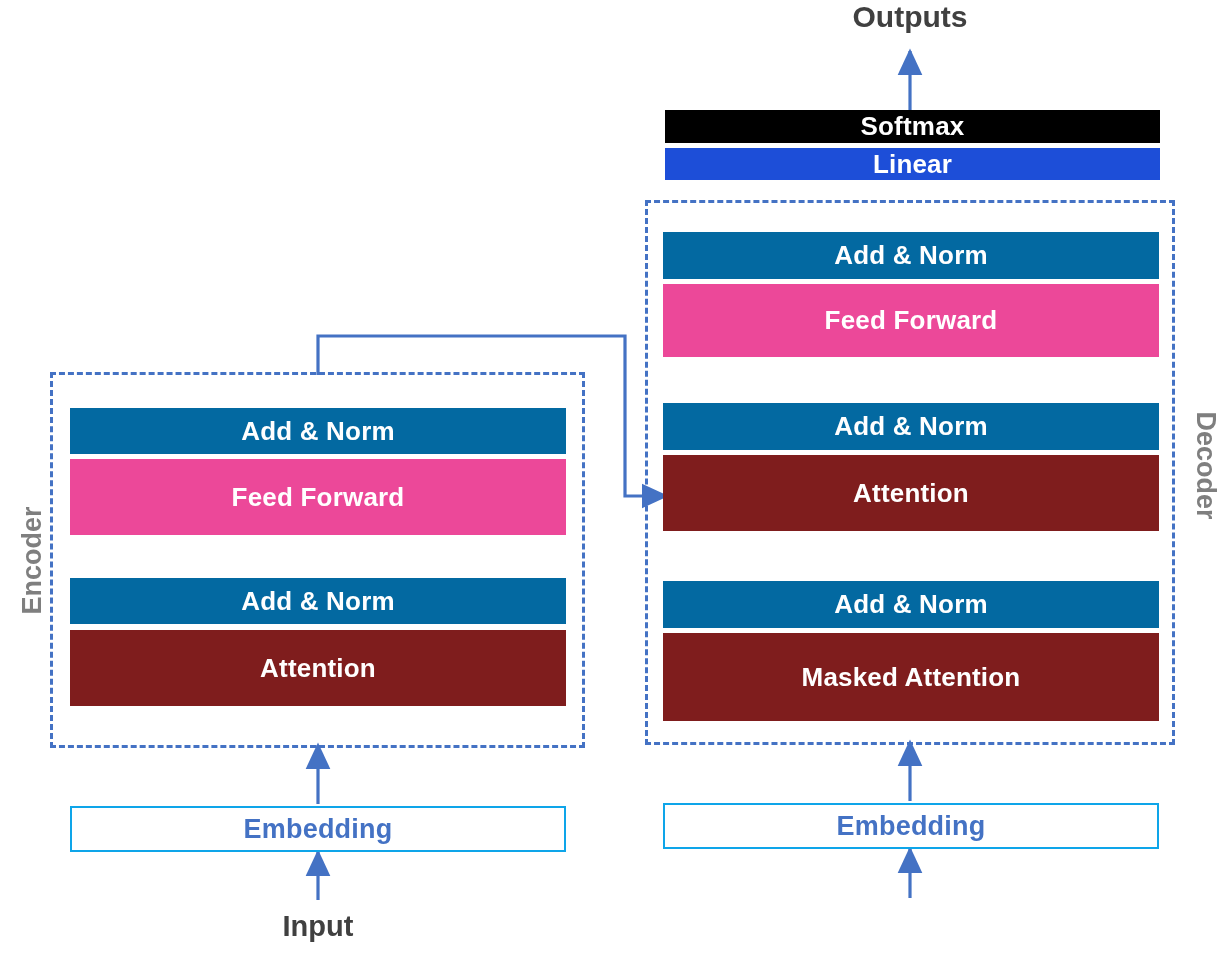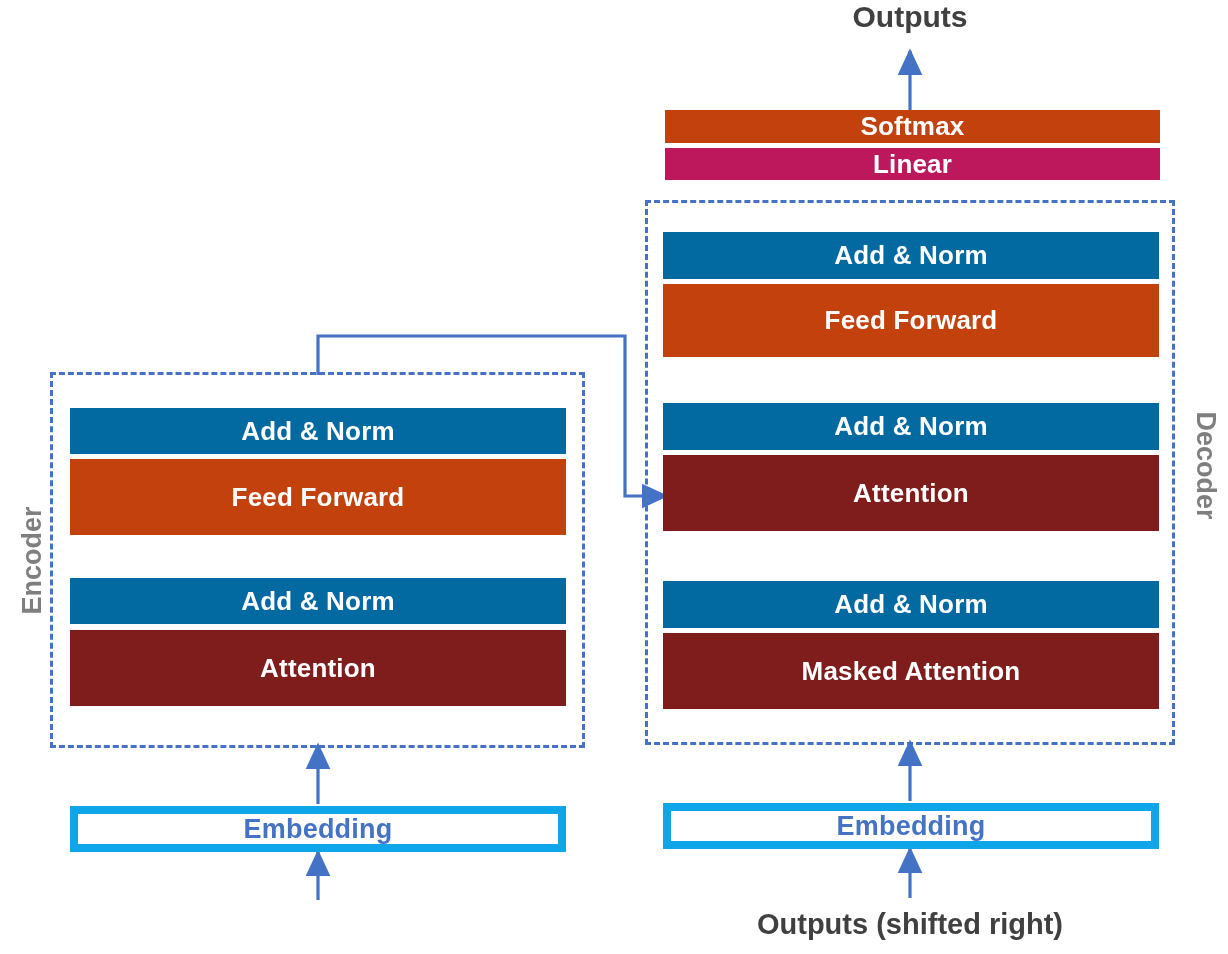--- a/index.html
+++ b/index.html
@@ -25,28 +25,28 @@
     align-items: center;
     justify-content: center;
     color: #ffffff;
     font-weight: bold;
     letter-spacing: .2px;
     white-space: nowrap;
     box-sizing: border-box;
   }
 
   .addnorm   { background: #0369a1; }
-  .feedfwd   { background: #c2410c; }
+  .feedfwd   { background: #ec4899; }
   .attention { background: #7f1d1d; }
-  .softmax   { background: #c2410c; }
-  .linear    { background: #be185d; }
+  .softmax   { background: #000000; }
+  .linear    { background: #1d4ed8; }
 
   .embed {
     background: #ffffff;
-    border: 8px solid #0ea5e9;
+    border: 2px solid #0ea5e9;
     color: #4472C4;
   }
 
   
   .group {
     position: absolute;
     border: 3px dashed #4472C4;
     box-sizing: border-box;
     background: transparent;
   }
@@ -120,34 +120,34 @@
   <div class="blk addnorm" style="left:663px; top:232px; width:496px; height:47px; font-size:26px;">Add &amp; Norm</div>
 
   <div class="blk feedfwd" style="left:663px; top:284px; width:496px; height:73px; font-size:26px;">Feed Forward</div>
 
   <div class="blk addnorm" style="left:663px; top:403px; width:496px; height:47px; font-size:26px;">Add &amp; Norm</div>
 
   <div class="blk attention" style="left:663px; top:455px; width:496px; height:76px; font-size:26px;">Attention</div>
 
   <div class="blk addnorm" style="left:663px; top:581px; width:496px; height:47px; font-size:26px;">Add &amp; Norm</div>
 
-  <div class="blk attention" style="left:663px; top:633px; width:496px; height:76px; font-size:26px;">Masked Attention</div>
+  <div class="blk attention" style="left:663px; top:633px; width:496px; height:88px; font-size:26px;">Masked Attention</div>
 
   <div class="blk embed" style="left:663px; top:803px; width:496px; height:46px; font-size:27px;">Embedding</div>
 
-  <div class="caption" style="left:660px; top:908px; width:500px; font-size:29px;">Outputs (shifted right)</div>
 
   <div class="group" style="left:50px; top:372px; width:535px; height:376px;"></div>
 
   <div class="sidelabel rot-ccw" style="left:-28px; top:545px; width:120px; text-align:center;">Encoder</div>
 
   <div class="blk addnorm" style="left:70px; top:408px; width:496px; height:46px; font-size:26px;">Add &amp; Norm</div>
 
   <div class="blk feedfwd" style="left:70px; top:459px; width:496px; height:76px; font-size:26px;">Feed Forward</div>
 
   <div class="blk addnorm" style="left:70px; top:578px; width:496px; height:46px; font-size:26px;">Add &amp; Norm</div>
 
   <div class="blk attention" style="left:70px; top:630px; width:496px; height:76px; font-size:26px;">Attention</div>
 
   <div class="blk embed" style="left:70px; top:806px; width:496px; height:46px; font-size:27px;">Embedding</div>
 
+  <div class="caption" style="left:168px; top:910px; width:300px; font-size:29px;">Input</div>
 
 </div>
 
 </body></html>

